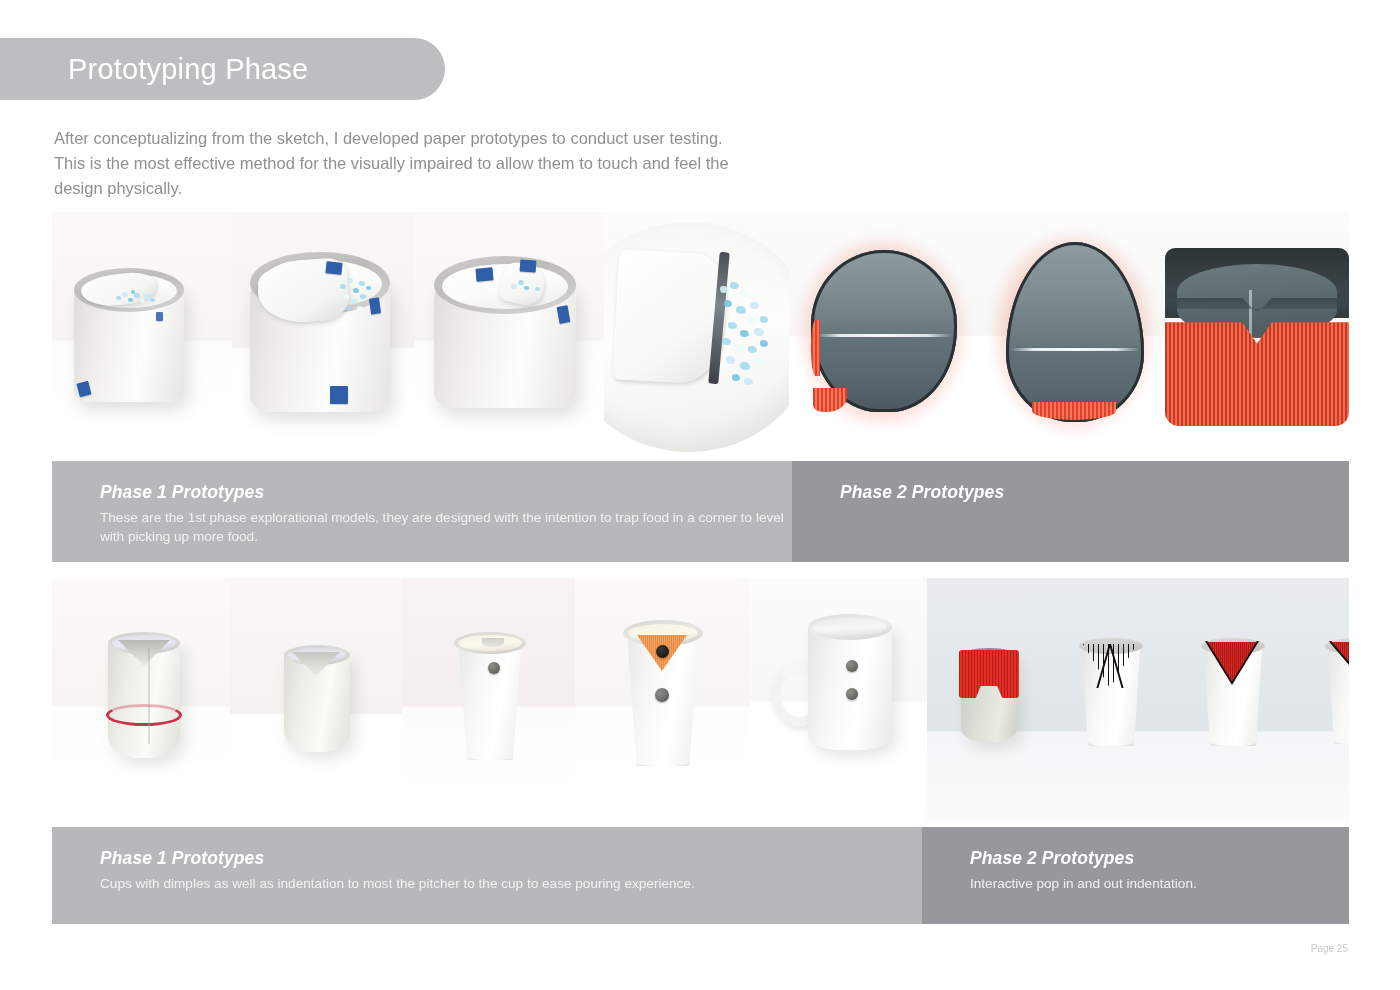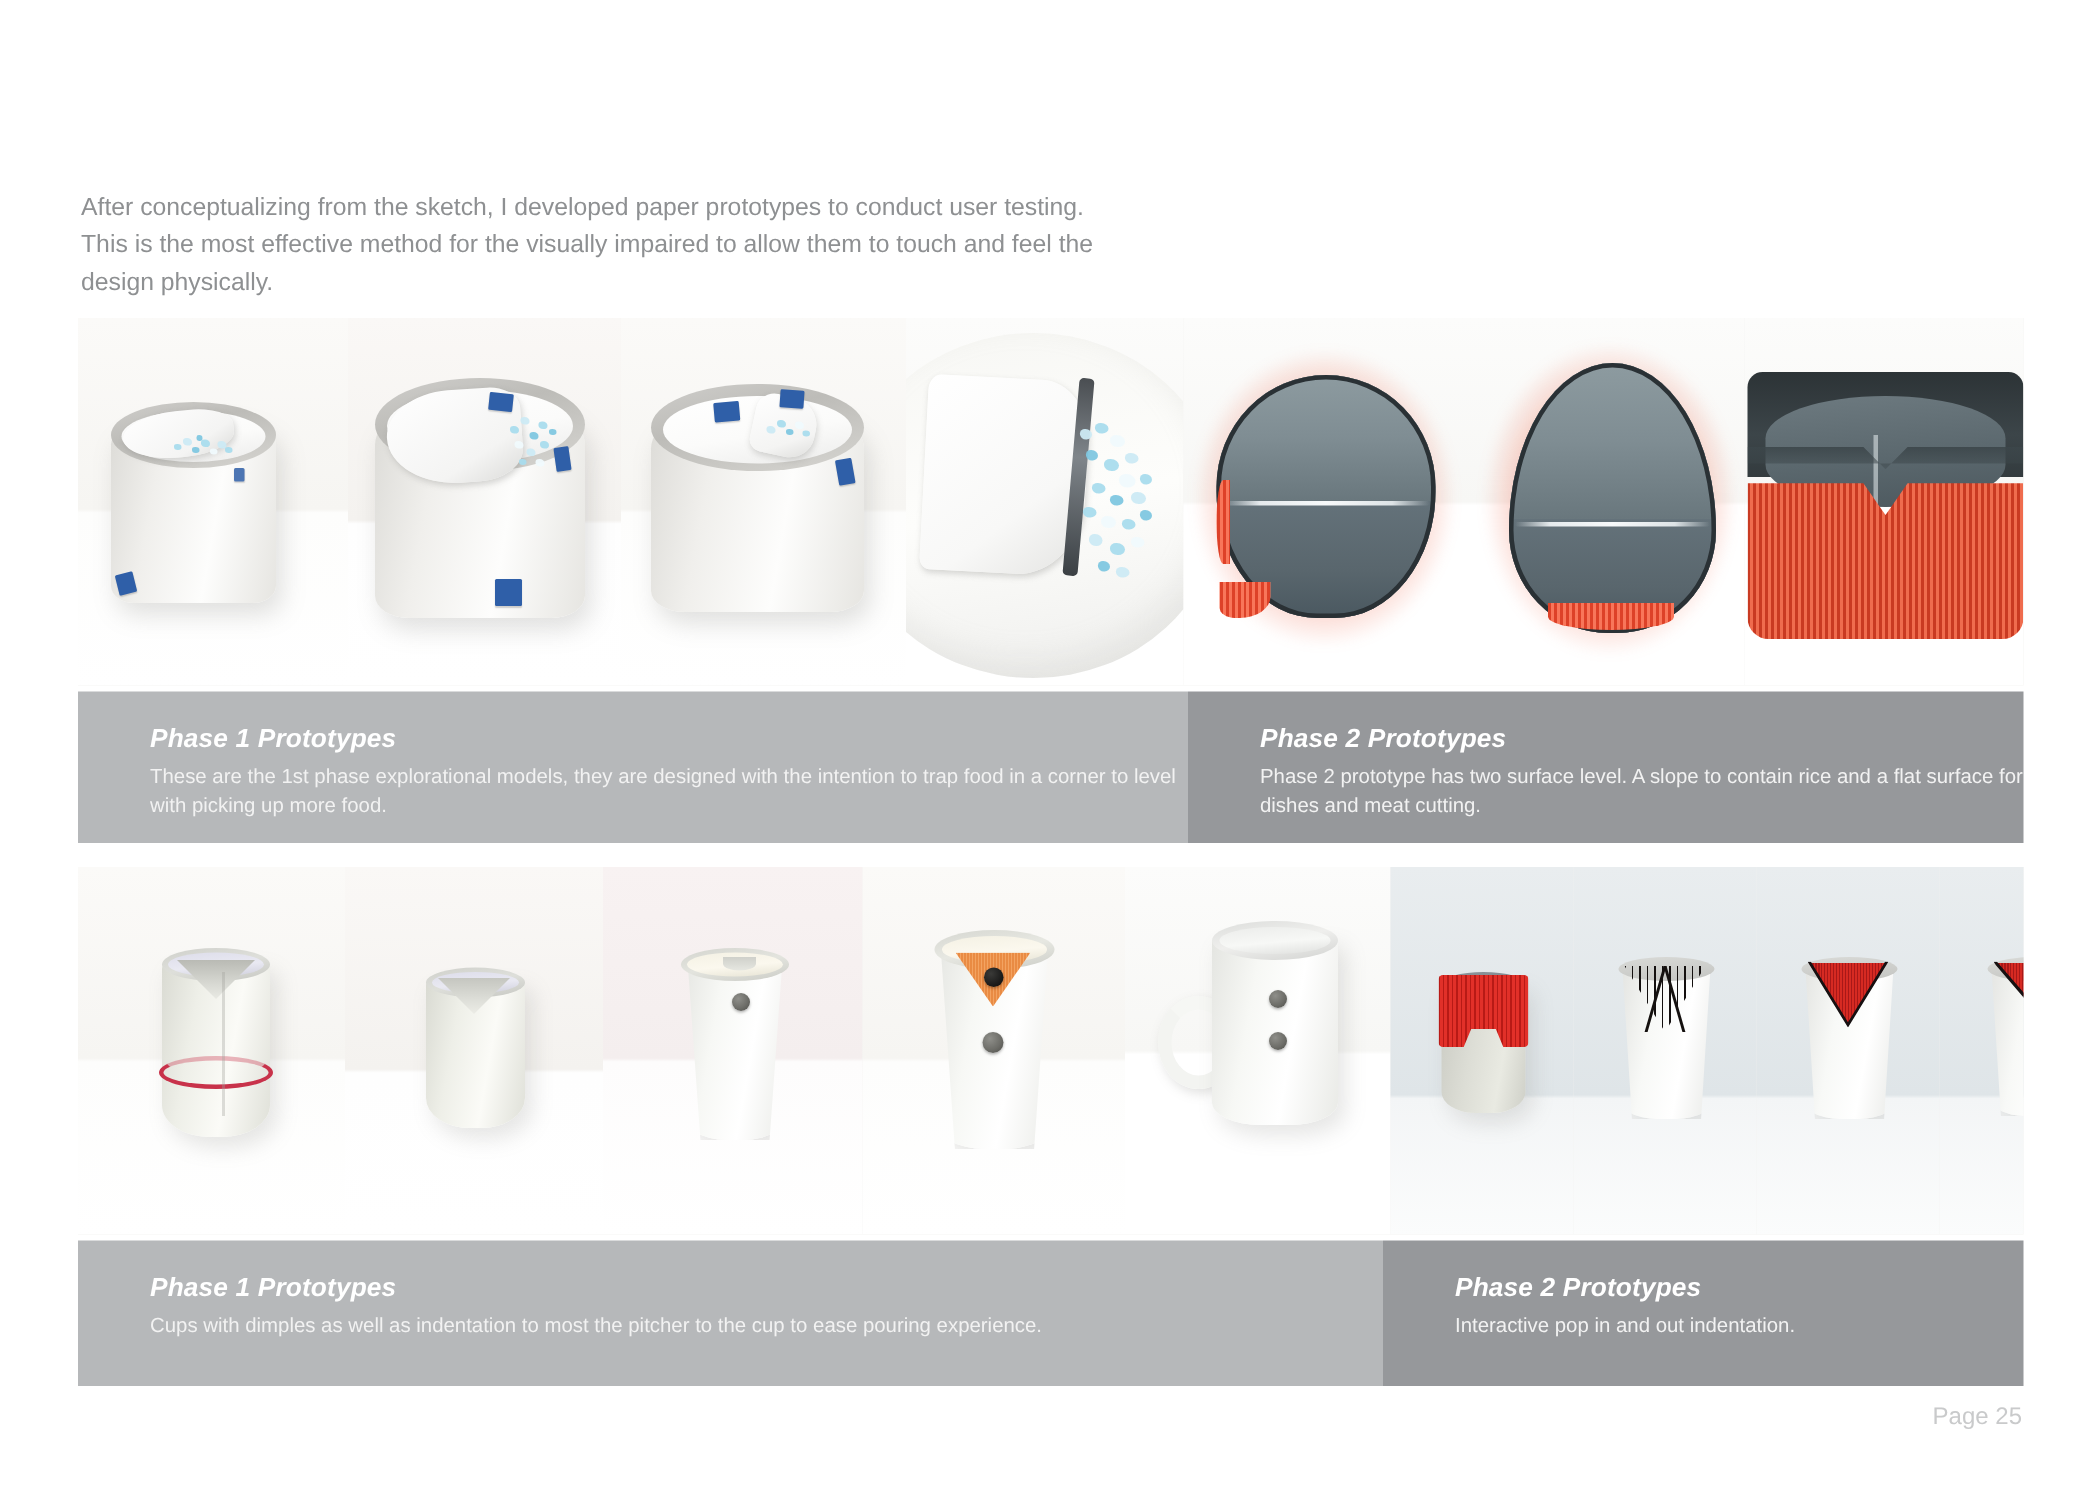--- a/index.html
+++ b/index.html
@@ -196,28 +196,31 @@
     margin-bottom: 5px;
     font-style: italic;
   }
   .caption p {
     color:#f2f2f2; font-size:13.6px; font-weight:400; line-height:19px;
   }
 
   
   .page-number {
     position:absolute; right: 52px; bottom: 36px;
-    color:#c9cacb; font-size:16px;margin-left:48px;
+    color:#c9cacb; font-size:10px;margin-left:48px;
   }
 </style>
 </head>
 <body>
 
 <div class="page">
 
+  <div class="title-banner">
+    <span class="title-text">Prototyping Phase</span>
+  </div>
 
   <p class="intro">After conceptualizing from the sketch, I developed paper prototypes to conduct user testing. This is the most effective method for the visually impaired to allow them to touch and feel the design physically.</p>
 
   <div class="strip strip-top">
 
     <div class="photo bg-paper" style="width:180px">
       <div class="bowl-body" style="left:22px; top:64px; width:110px; height:126px;"></div>
       <div class="bowl-rim" style="left:22px; top:56px; width:110px; height:44px;"></div>
       <div class="bowl-inner" style="left:29px; top:62px; width:96px; height:34px;"></div>
       <div class="bowl-flap" style="left:30px; top:62px; width:74px; height:31px; border-radius:50% 40% 46% 52%; transform:rotate(-6deg);"></div>
@@ -334,21 +337,20 @@
     </div>
   </div>
 
   <div class="caption-row cap-top">
     <div class="caption cap-light" style="width:740px">
       <h3>Phase 1  Prototypes</h3>
       <p>These are the 1st phase explorational models, they are designed with the intention to trap food in a corner to level with picking up more food.</p>
     </div>
     <div class="caption cap-dark" style="width:557px">
       <h3>Phase 2  Prototypes</h3>
-      <p>Phase 2 prototype has two surface level. A slope to contain rice and a flat surface for dishes and meat cutting.</p>
     </div>
   </div>
 
   <div class="strip strip-bottom">
 
     <div class="photo bg-paper" style="width:178px">
       <div class="cup-body" style="left:56px; top:62px; width:72px; height:118px; border-radius:10px 10px 44% 44% / 6px 6px 18% 18%;"></div>
       <div class="cup-mouth" style="left:56px; top:54px; width:72px; height:22px;"></div>
       <div class="cup-inner" style="left:60px; top:57px; width:64px; height:16px;"></div>
       <div class="cup-notch" style="left:66px; top:62px; width:52px; height:26px;"></div>

